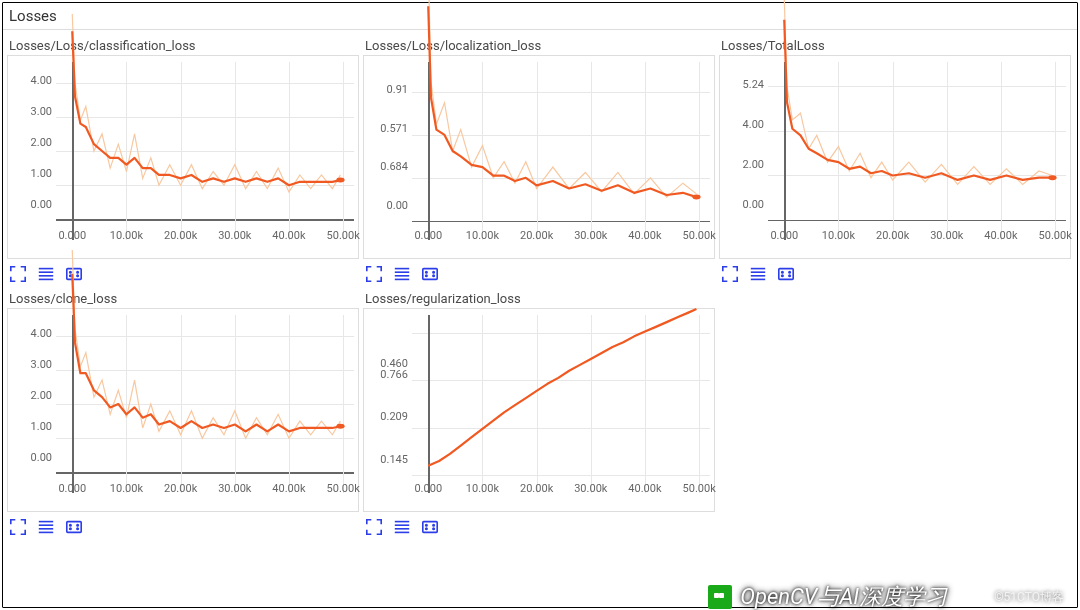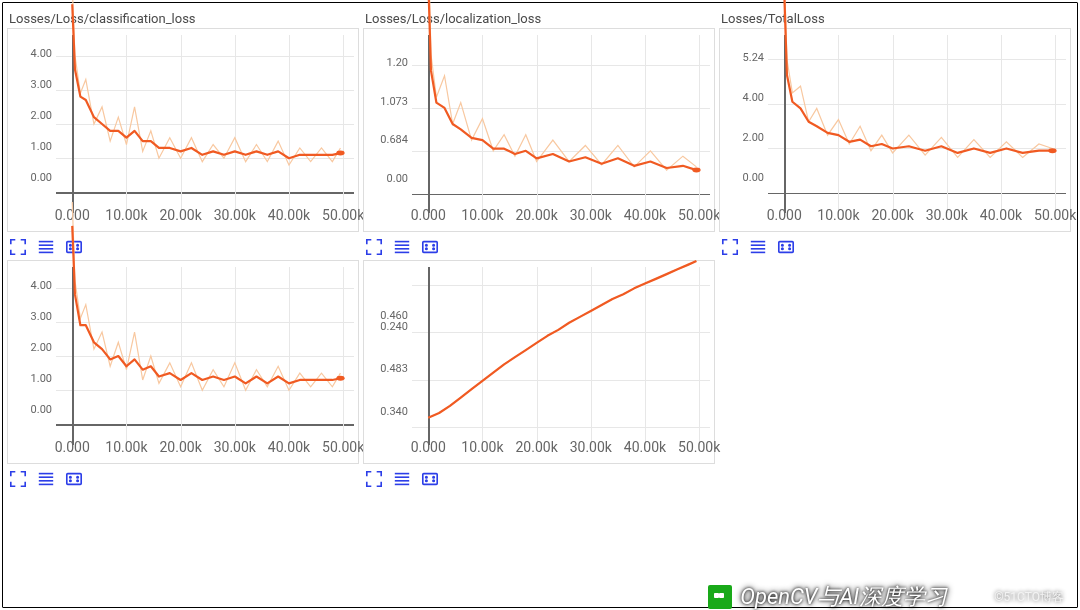--- a/index.html
+++ b/index.html
@@ -6,21 +6,21 @@
   .page{width:1080px;height:610px;position:relative;overflow:hidden;}
   .panel{border:1px solid #000;border-radius:1px;margin:2px 2px 0 2px;height:604px;background:#fff;position:relative;}
   .panel-head{padding:4px 6px;font-size:15px;color:#333;border-bottom:1px solid #ddd;}
   .grid{display:flex;flex-wrap:wrap;gap:0;padding:4px 2px;}
   .card{width:352px;padding:0 2px 2px 2px;}
   .card-title{font-size:13px;color:#4a4a4a;padding:4px 2px 2px 2px;white-space:nowrap;}
   .chart-wrap{height:202px;border:1px solid #ddd;background:#fff;position:relative;}
   .yaxis{position:absolute;left:0;top:0;bottom:18px;width:48px;}
   .ylab{position:absolute;right:4px;font-size:11px;color:#666;transform:translateY(50%);}
   .xaxis{position:absolute;left:48px;right:4px;bottom:0;height:18px;}
-  .xlab{position:absolute;bottom:8px;font-size:14px;color:#666;transform:translateX(-50%);}
+  .xlab{position:absolute;bottom:16px;font-size:11px;color:#666;transform:translateX(-50%);}
   .plot{position:absolute;left:48px;right:4px;top:6px;bottom:18px;}
   .hgrid,.vgrid{position:absolute;background:#e7e7e7;}
   .hgrid{left:0;right:0;height:1px;}
   .vgrid{top:0;bottom:0;width:1px;}
   .zero-h{background:#666;height:1.5px;}
   .zero-v{background:#666;width:1.5px;}
   svg.lines{position:absolute;left:0;top:0;width:100%;height:100%;overflow:visible;}
   .raw{stroke:#f8c8a0;stroke-width:1.2;fill:none;}
   .smooth{stroke:#f05a22;stroke-width:2.2;fill:none;stroke-linejoin:round;}
   .endpt{fill:#f05a22;}
@@ -29,20 +29,21 @@
   .tbtn svg{width:18px;height:18px;stroke:#2c3ee8;fill:none;stroke-width:1.8;}
   .watermark{position:absolute;right:16px;bottom:-2px;display:flex;align-items:center;gap:8px;color:#fff;font-style:italic;font-size:22px;text-shadow:0 0 3px #000,0 0 6px #000;pointer-events:none;}
   .wm-icon{width:24px;height:24px;border-radius:2px;background:#19a919;position:relative;}
   .wm-icon::after{content:"";position:absolute;left:6px;top:5px;width:10px;height:10px;background:radial-gradient(circle at 25% 55%, #fff 30%, transparent 32%), radial-gradient(circle at 75% 55%, #fff 30%, transparent 32%);}
   .wm-sub{color:#eee;font-size:12px;font-style:normal;opacity:.7;margin-left:4px;text-shadow:0 0 4px #000;padding-left:35px;}
 </style>
 </head>
 <body>
 <div class="page">
 <div class="panel">
+  <div class="panel-head">Losses</div>
   <div class="grid" id="grid">
   <div class="card">
     <div class="card-title">Losses/Loss/classification_loss</div>
     <div class="chart-wrap">
       <div class="yaxis">
               <div class="ylab" style="top: calc(88.4615% - 15.2308px); transform: translateY(-50%);">0.00</div>
               <div class="ylab" style="top: calc(69.2308% - 10.6154px); transform: translateY(-50%);">1.00</div>
               <div class="ylab" style="top: calc(50% - 6px); transform: translateY(-50%);">2.00</div>
               <div class="ylab" style="top: calc(30.7692% - 1.38462px); transform: translateY(-50%);">3.00</div>
               <div class="ylab" style="top: calc(11.5385% + 3.23077px); transform: translateY(-50%);">4.00</div>
@@ -98,22 +99,22 @@
               </svg>
             </div>
           </div>
   </div>
   <div class="card">
     <div class="card-title">Losses/Loss/localization_loss</div>
     <div class="chart-wrap">
       <div class="yaxis">
               <div class="ylab" style="top: calc(89.1566% - 15.3976px); transform: translateY(-50%);">0.00</div>
               <div class="ylab" style="top: calc(65.0602% - 9.61446px); transform: translateY(-50%);">0.684</div>
-              <div class="ylab" style="top: calc(40.9639% - 3.83133px); transform: translateY(-50%);">1.073</div>
-              <div class="ylab" style="top: calc(16.8675% + 1.95181px); transform: translateY(-50%);">1.20</div>
+              <div class="ylab" style="top: calc(40.9639% - 3.83133px); transform: translateY(-50%);">0.571</div>
+              <div class="ylab" style="top: calc(16.8675% + 1.95181px); transform: translateY(-50%);">0.91</div>
             </div>
       <div class="plot">
               <div class="hgrid zero-h" style="top:89.1566265060241%"></div>
               <div class="hgrid" style="top:65.06024096385542%"></div>
               <div class="hgrid" style="top:40.963855421686745%"></div>
               <div class="hgrid" style="top:16.86746987951807%"></div>
               <div class="vgrid zero-v" style="left:5.454545454545454%"></div>
               <div class="vgrid" style="left:23.636363636363637%"></div>
               <div class="vgrid" style="left:41.81818181818181%"></div>
               <div class="vgrid" style="left:60%"></div>
@@ -213,20 +214,21 @@
                 <rect x="2" y="4" width="16" height="12" rx="1"></rect>
                 <circle cx="6" cy="8" r="0.8" fill="#2c3ee8"></circle>
                 <circle cx="14" cy="8" r="0.8" fill="#2c3ee8"></circle>
                 <circle cx="6" cy="12" r="0.8" fill="#2c3ee8"></circle>
                 <circle cx="14" cy="12" r="0.8" fill="#2c3ee8"></circle>
               </svg>
             </div>
           </div>
   </div>
   <div class="card">
+    <div class="card-title">Losses/clone_loss</div>
     <div class="chart-wrap">
       <div class="yaxis">
               <div class="ylab" style="top: calc(88.4615% - 15.2308px); transform: translateY(-50%);">0.00</div>
               <div class="ylab" style="top: calc(69.2308% - 10.6154px); transform: translateY(-50%);">1.00</div>
               <div class="ylab" style="top: calc(50% - 6px); transform: translateY(-50%);">2.00</div>
               <div class="ylab" style="top: calc(30.7692% - 1.38462px); transform: translateY(-50%);">3.00</div>
               <div class="ylab" style="top: calc(11.5385% + 3.23077px); transform: translateY(-50%);">4.00</div>
             </div>
       <div class="plot">
               <div class="hgrid zero-h" style="top:88.46153846153847%"></div>
@@ -274,25 +276,26 @@
                 <rect x="2" y="4" width="16" height="12" rx="1"></rect>
                 <circle cx="6" cy="8" r="0.8" fill="#2c3ee8"></circle>
                 <circle cx="14" cy="8" r="0.8" fill="#2c3ee8"></circle>
                 <circle cx="6" cy="12" r="0.8" fill="#2c3ee8"></circle>
                 <circle cx="14" cy="12" r="0.8" fill="#2c3ee8"></circle>
               </svg>
             </div>
           </div>
   </div>
   <div class="card">
-    <div class="chart-wrap">
-      <div class="yaxis">
-              <div class="ylab" style="top: calc(90% - 15.6px); transform: translateY(-50%);">0.340</div>
-              <div class="ylab" style="top: calc(63.3333% - 9.2px); transform: translateY(-50%);">0.483</div>
-              <div class="ylab" style="top: calc(36.6667% - 2.8px); transform: translateY(-50%);">0.240</div>
+    <div class="card-title">Losses/regularization_loss</div>
+    <div class="chart-wrap">
+      <div class="yaxis">
+              <div class="ylab" style="top: calc(90% - 15.6px); transform: translateY(-50%);">0.145</div>
+              <div class="ylab" style="top: calc(63.3333% - 9.2px); transform: translateY(-50%);">0.209</div>
+              <div class="ylab" style="top: calc(36.6667% - 2.8px); transform: translateY(-50%);">0.766</div>
               <div class="ylab" style="top: calc(10% + 3.6px); transform: translateY(-50%); margin-top: 32px;">0.460</div>
             </div>
       <div class="plot">
               <div class="hgrid" style="top:89.99999999999999%"></div>
               <div class="hgrid" style="top:63.33333333333333%"></div>
               <div class="hgrid" style="top:36.66666666666667%"></div>
               <div class="hgrid" style="top:9.999999999999972%"></div>
               <div class="vgrid zero-v" style="left:5.454545454545454%"></div>
               <div class="vgrid" style="left:23.636363636363637%"></div>
               <div class="vgrid" style="left:41.81818181818181%"></div>

